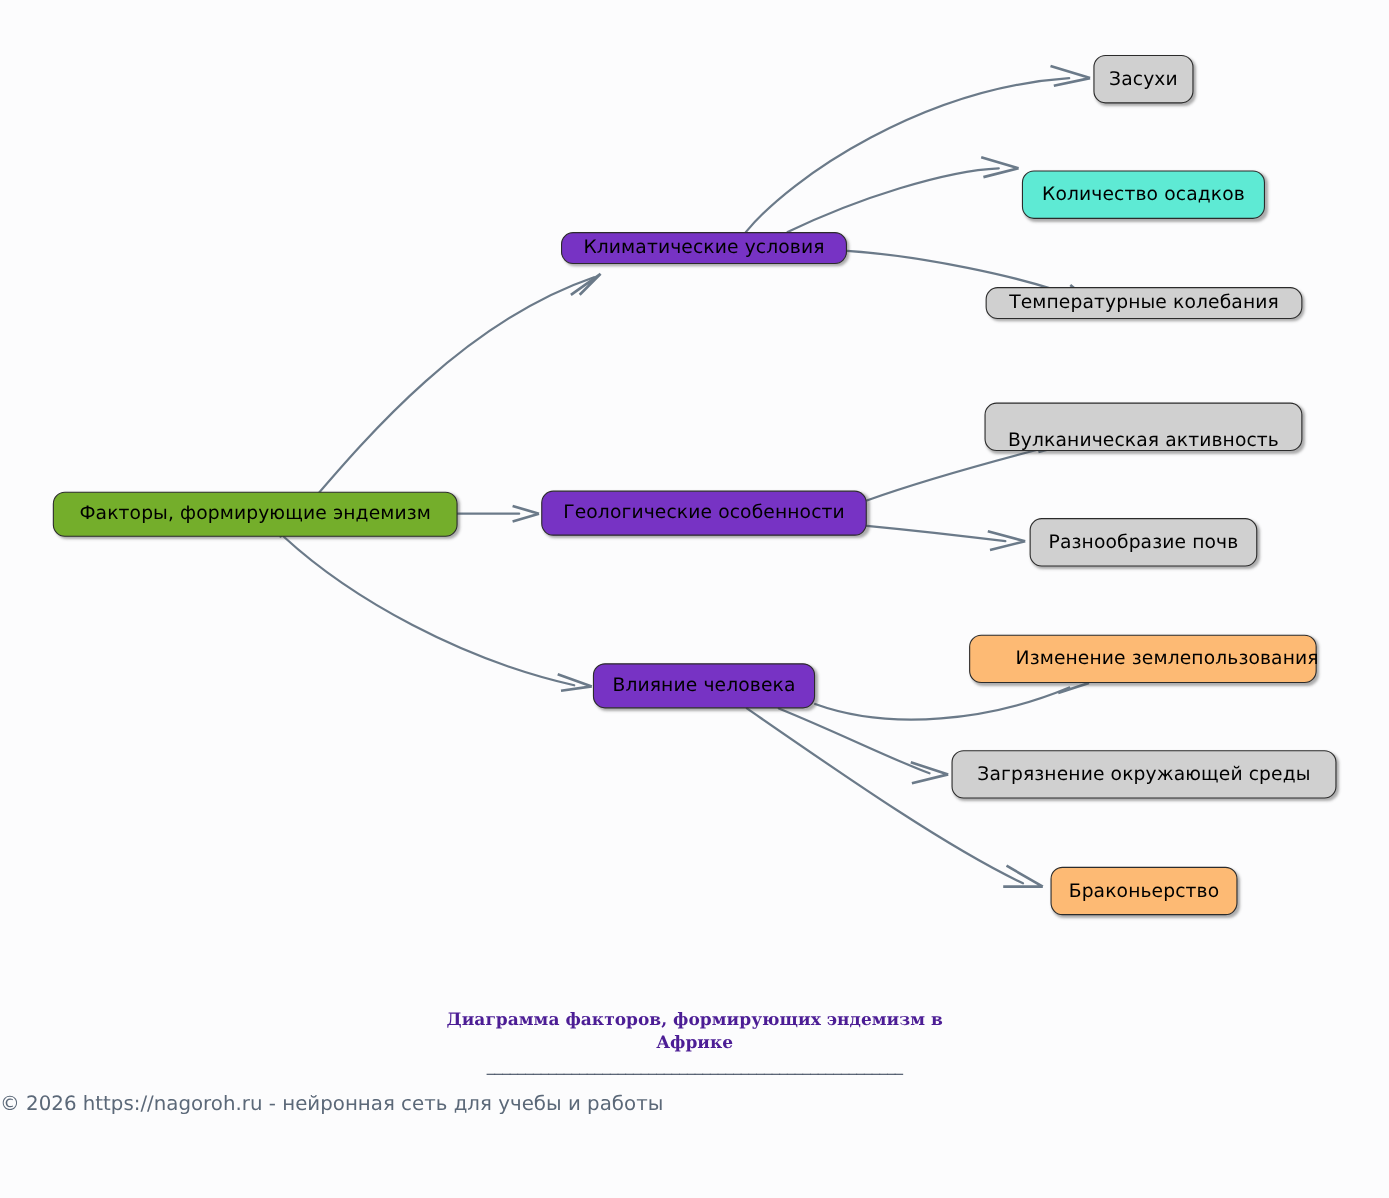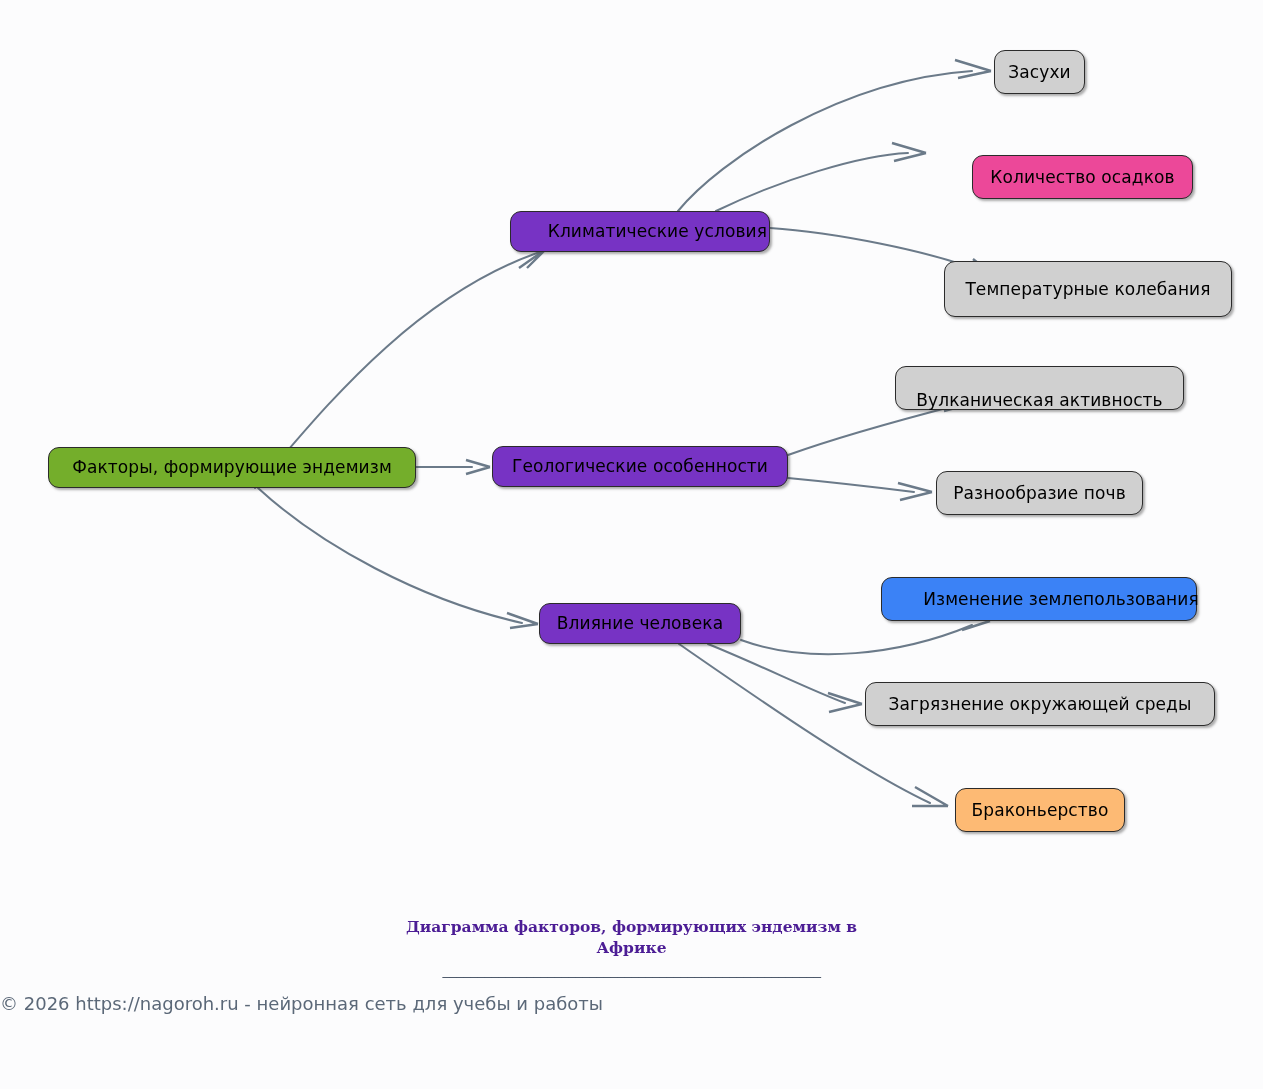--- a/index.html
+++ b/index.html
@@ -134,45 +134,45 @@
       <path class="arrow-head" d="M 828,693 L 862,704 M 829,712 L 862,704"></path>
       <path class="edge-path" d="M 679,644 C 760,700 860,770 930,803"></path>
       <path class="arrow-head" d="M 915,787 L 948,806 M 912,806 L 948,806"></path>
     </svg>
 
   <div class="node node-root" style="left: 48px; top: 447px; width: 368px; height: 41px; background: rgb(116, 174, 43);">
     <span class="node-label">Факторы, формирующие эндемизм</span>
   </div>
 
   <div id="nodes-host">
-      <div class="node node-branch" style="left: 510px; top: 211px; width: 260px; height: 41px; background: rgb(119, 51, 196); justify-content: flex-end;">
+      <div class="node node-branch" style="left: 510px; top: 211px; width: 260px; height: 29px; background: rgb(119, 51, 196);">
         <span class="node-label">Климатические условия</span>
       </div>
       <div class="node node-leaf" style="left: 994px; top: 50px; width: 91px; height: 44px; background: rgb(208, 208, 208);">
         <span class="node-label">Засухи</span>
       </div>
-      <div class="node node-leaf" style="left: 929px; top: 155px; width: 221px; height: 44px; background: #ec4899; margin-left: 43px;">
+      <div class="node node-leaf" style="left: 929px; top: 155px; width: 221px; height: 44px; background: #5eead4;">
         <span class="node-label">Количество осадков</span>
       </div>
-      <div class="node node-leaf" style="left: 944px; top: 261px; width: 288px; height: 56px; background: rgb(208, 208, 208);">
+      <div class="node node-leaf" style="left: 896px; top: 261px; width: 288px; height: 29px; background: rgb(208, 208, 208);">
         <span class="node-label">Температурные колебания</span>
       </div>
       <div class="node node-branch" style="left: 492px; top: 446px; width: 296px; height: 41px; background: rgb(119, 51, 196);">
         <span class="node-label">Геологические особенности</span>
       </div>
       <div class="node node-leaf" style="left: 895px; top: 366px; width: 289px; height: 44px; background: rgb(208, 208, 208); align-items: flex-end;">
         <span class="node-label">Вулканическая активность</span>
       </div>
       <div class="node node-leaf" style="left: 936px; top: 471px; width: 207px; height: 44px; background: rgb(208, 208, 208);">
         <span class="node-label">Разнообразие почв</span>
       </div>
       <div class="node node-branch" style="left: 539px; top: 603px; width: 202px; height: 41px; background: rgb(119, 51, 196);">
         <span class="node-label">Влияние человека</span>
       </div>
-      <div class="node node-leaf" style="left: 881px; top: 577px; width: 316px; height: 44px; background: #3b82f6; padding-left: 44px;">
+      <div class="node node-leaf" style="left: 881px; top: 577px; width: 316px; height: 44px; background: #fdba74; padding-left: 44px;">
         <span class="node-label">Изменение землепользования</span>
       </div>
       <div class="node node-leaf" style="left: 865px; top: 682px; width: 350px; height: 44px; background: rgb(208, 208, 208);">
         <span class="node-label">Загрязнение окружающей среды</span>
       </div>
       <div class="node node-leaf" style="left: 955px; top: 788px; width: 170px; height: 44px; background: #fdba74;">
         <span class="node-label">Браконьерство</span>
       </div>
     </div>
 

